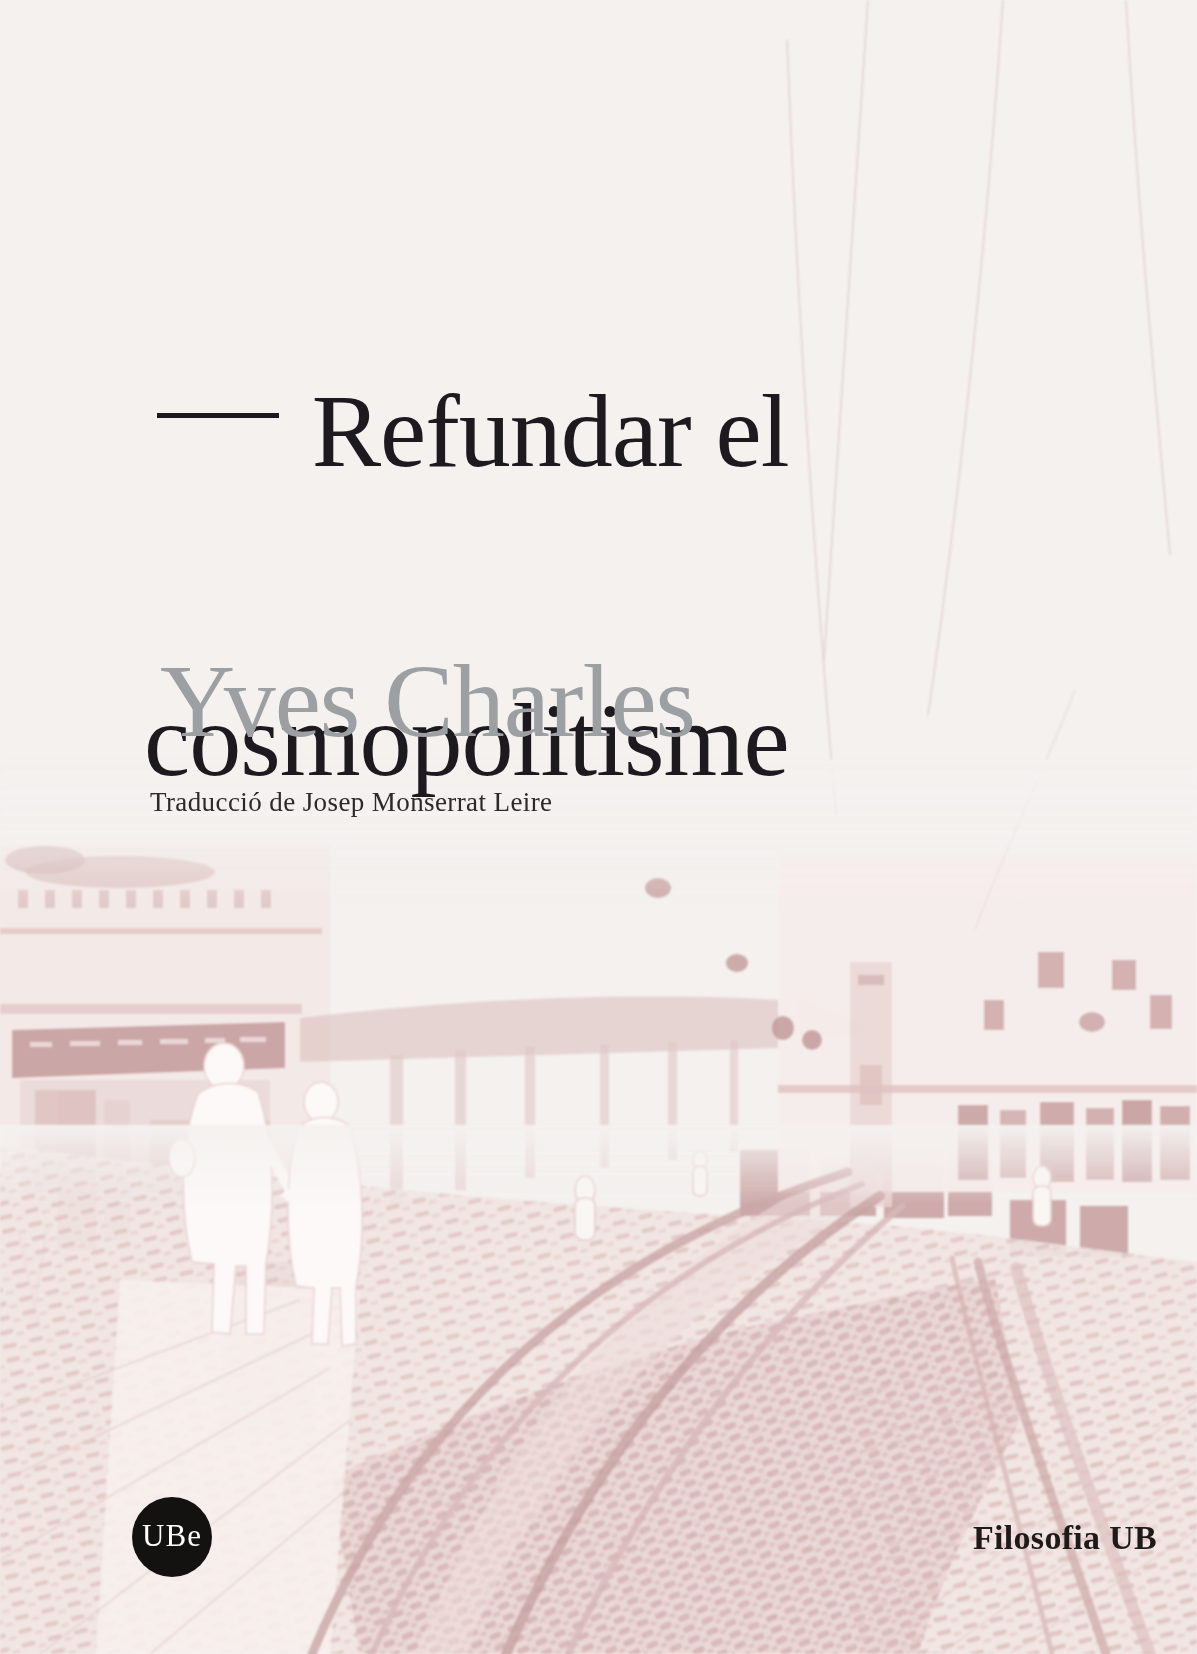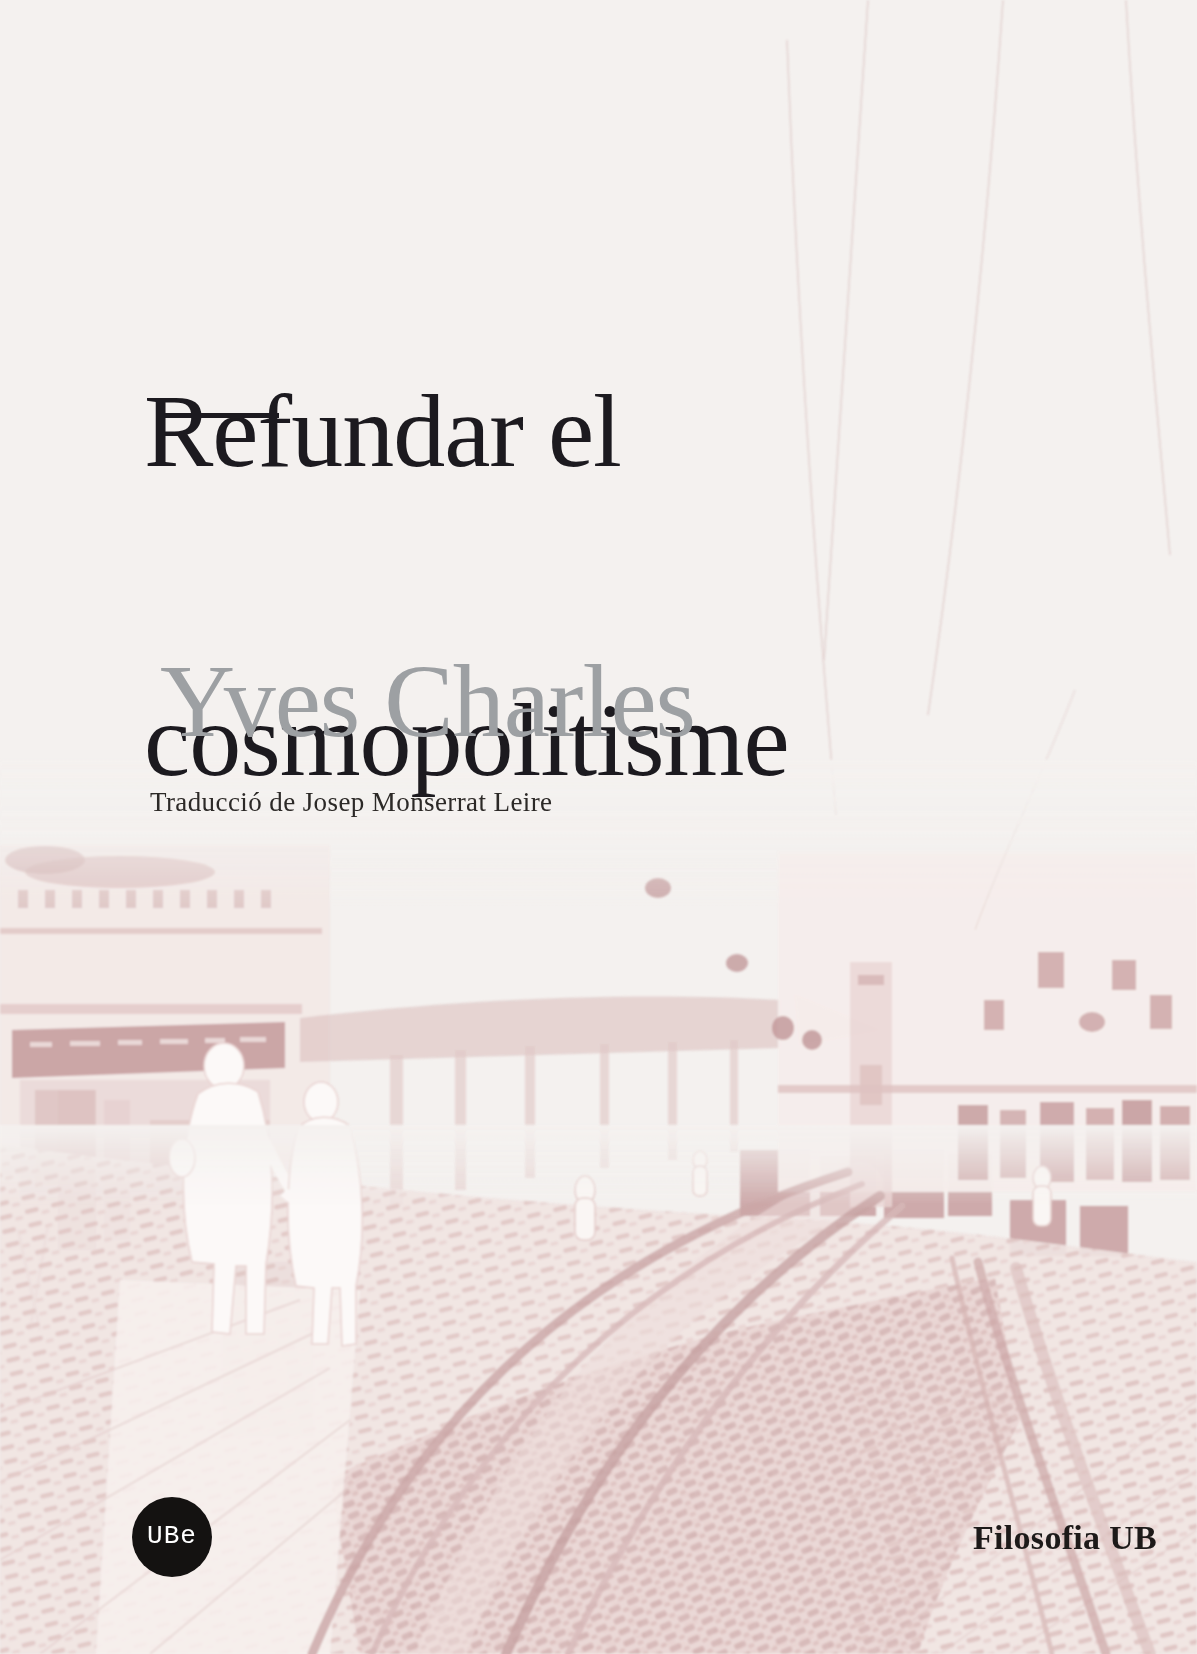--- a/index.html
+++ b/index.html
@@ -30,29 +30,29 @@
   .translation{
     left:150px;top:707px;font-size:27px;line-height:38px;
     letter-spacing:.4px;color:var(--translation-text);
   }
   .publisher-logo{
     position:absolute;left:132px;top:1497px;width:80px;height:80px;
     border-radius:50%;background:var(--logo-bg);
     display:flex;align-items:center;justify-content:center;
   }
   .publisher-logo span{
-    font-family:Liberation Mono, monospace;
-    font-size:26px;color:var(--logo-text);letter-spacing:1px;
+    font-family:Liberation Serif, serif;
+    font-size:31px;color:var(--logo-text);letter-spacing:1px;
     transform:translateY(-1px);
   }
   .collection{
     position:absolute;right:40px;top:1518px;font-size:34px;line-height:40px;
     font-weight:700;letter-spacing:.3px;color:var(--collection-text);
   }
-  .line{display:block;}
+  .line{display:block;text-align:right;}
 </style>
 </head>
 <body>
 
 <div class="cover">
 
   <svg class="bg-photo" viewBox="0 0 1197 1654" aria-hidden="true">
     <defs>
       <pattern id="cobA" width="27" height="14" patternUnits="userSpaceOnUse" patternTransform="rotate(-14)">
         <rect x="1" y="4" width="14" height="4.5" rx="2" fill="#dcc0be"></rect>

